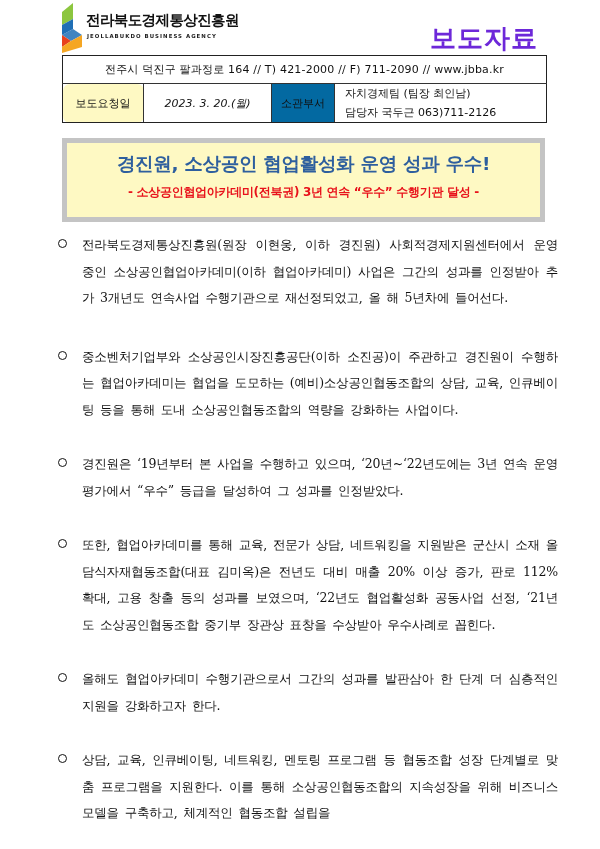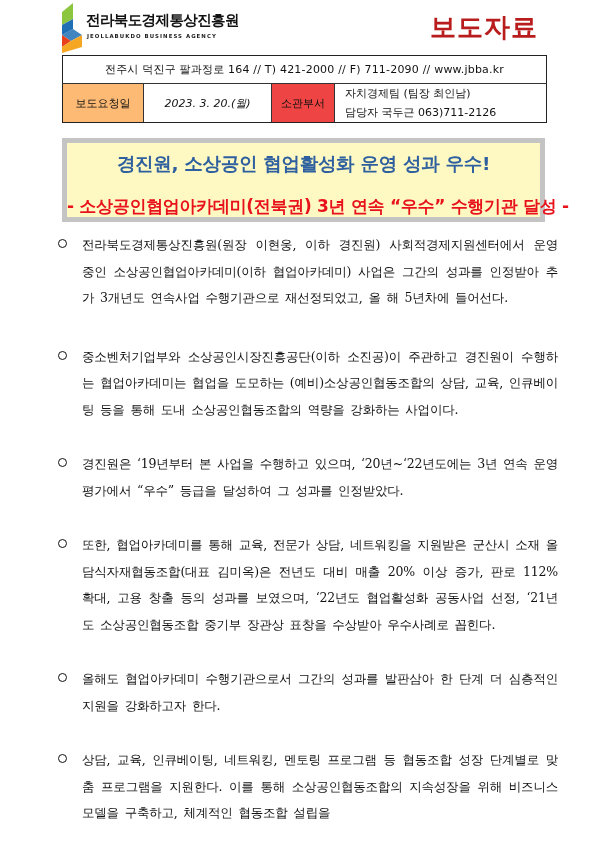--- a/index.html
+++ b/index.html
@@ -48,26 +48,26 @@
     font-family: "DejaVu Sans", sans-serif;
     font-weight: bold;
     font-size: 5.4px;
     letter-spacing: 1.05px;
     color: #222;
     white-space: nowrap;
   }
   .doc-type {
     position: absolute;
     right: 62px;
-    top: 10px;
+    top: 21px;
     font-family: "DejaVu Sans", sans-serif;
     font-weight: bold;
     font-size: 26px;
     letter-spacing: 1px;
-    color: #b91c1c;
+    color: #6d28d9;
   }
   
   .info-table {
     position: absolute;
     left: 62px;
     top: 55px;
     width: 485px;
     border-collapse: collapse;
     font-family: "DejaVu Sans", sans-serif;
     font-size: 11px;
@@ -83,25 +83,26 @@
     border-top: 1.5px solid #222;
     border-left: 1.5px solid #222;
     border-right: 1.5px solid #222;
     letter-spacing: 0.2px;
   }
   .info-table tr.row-meta td {
     height: 38px;
     border-bottom: 1.5px solid #222;
   }
   .info-table td.label {
-    background: #fdba74;
+    background: #fef9c3;
     width: 80px;
+    border-radius: 7px;
   }
   .info-table td.label2 {
-    background: #ef4444;
+    background: #0369a1;
     width: 62px;
   }
   .info-table td.date {
     width: 127px;
     font-style: italic;
   }
   .info-table td.contact {
     text-align: left;
     padding-left: 10px;
     line-height: 19px;
@@ -123,24 +124,24 @@
   .title-main {
     margin-top: 8px;
     font-family: "DejaVu Sans", sans-serif;
     font-weight: bold;
     font-size: 18.5px;
     color: #2e5f9e;
     letter-spacing: -0.3px;
     white-space: nowrap;
   }
   .title-sub {
-    margin-top: 19px;
-    font-family: "DejaVu Sans", sans-serif;
-    font-weight: bold;
-    font-size: 17px;
+    margin-top: 8px;
+    font-family: "DejaVu Sans", sans-serif;
+    font-weight: bold;
+    font-size: 12px;
     color: #e8121b;
     letter-spacing: -0.3px;
     white-space: nowrap;
   }
 
   
   .body {
     position: absolute;
     left: 58px;
     top: 232px;

